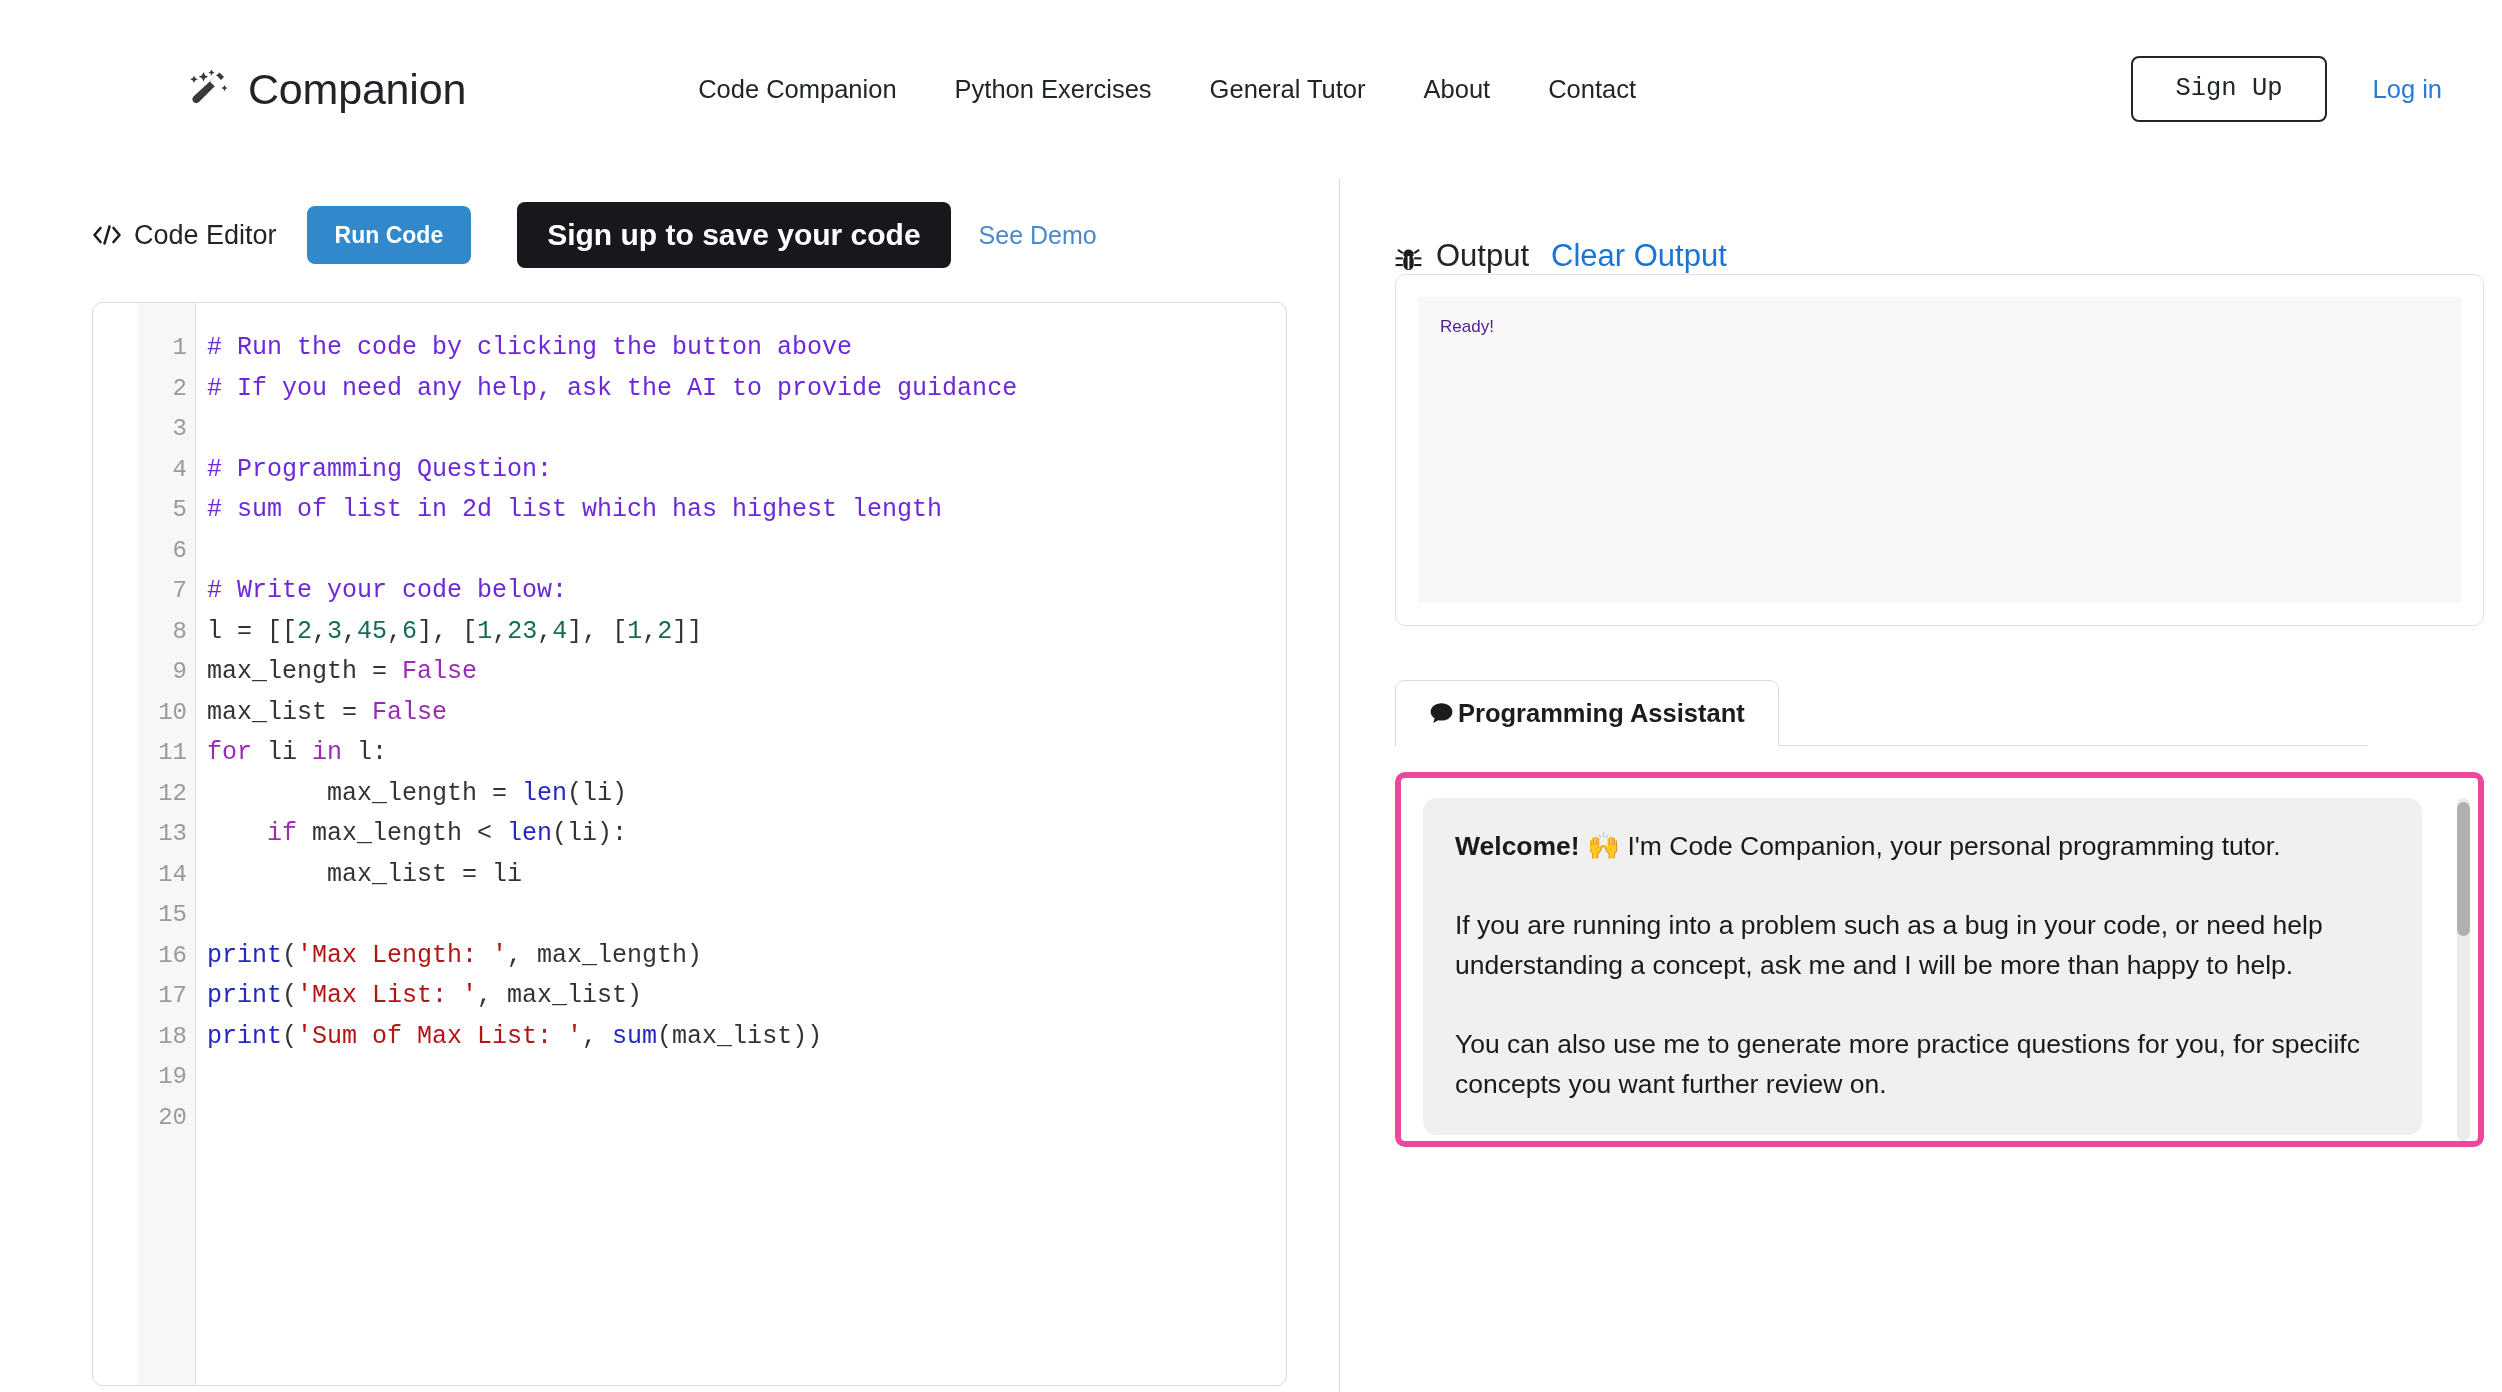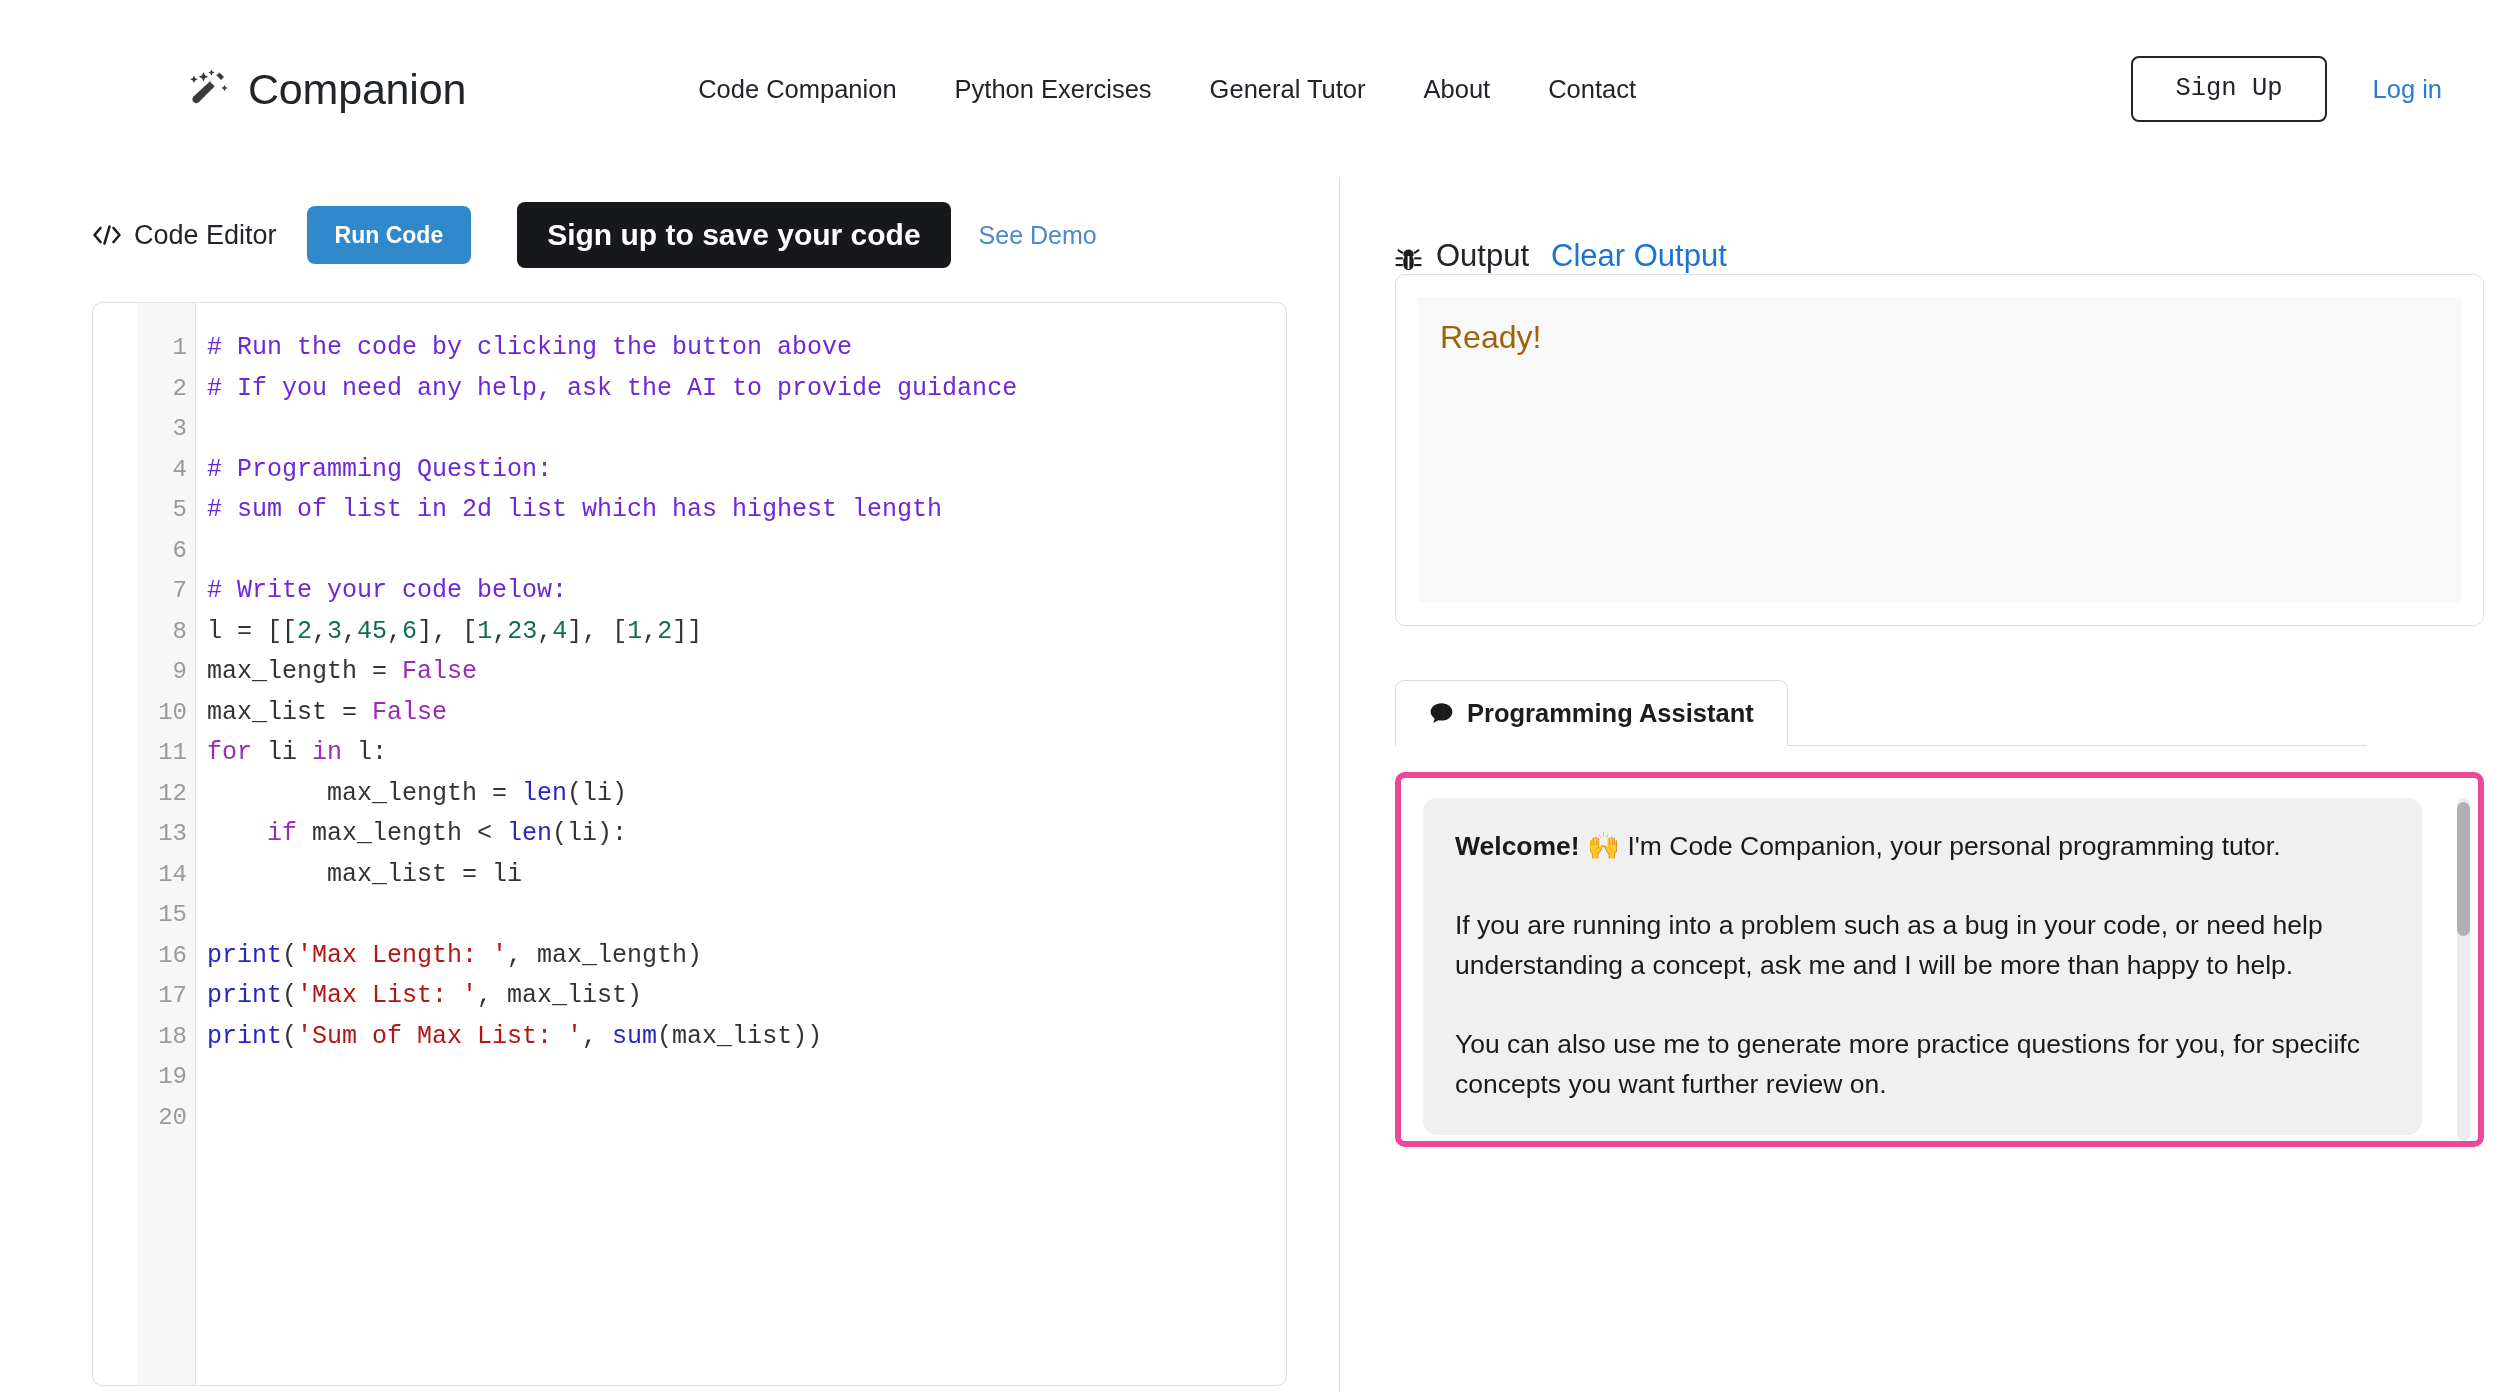--- a/index.html
+++ b/index.html
@@ -224,22 +224,22 @@
     border: 1px solid #e0e0e0;
     border-radius: 10px;
     background: #ffffff;
     padding: 22px;
     height: 352px;
   }
   .output-console {
     background: #f8f8f8;
     height: 100%;
     padding: 18px 22px;
-    font-size: 32px;
-    color: #a16207;
+    font-size: 17px;
+    color: #4c1d95;
     white-space: pre-wrap;
     overflow: hidden;
     line-height: 1.4;
   }
 
   
   .tabs {
     display: flex;
     align-items: flex-end;
     margin-top: 48px;
@@ -249,21 +249,21 @@
   .tabs::after {
     content: "";
     position: absolute;
     left: 0; right: 117px; bottom: 0;
     height: 1px;
     background: #dcdcdc;
   }
   .tab {
     display: flex;
     align-items: center;
-    gap: 13px;
+    gap: 4px;
     padding: 18px 33px;
     font-size: 25.5px;
     cursor: pointer;
     position: relative;
     z-index: 2;
     background: transparent;
     border: 1px solid transparent;
     border-bottom: none;
     white-space: nowrap;
   }

